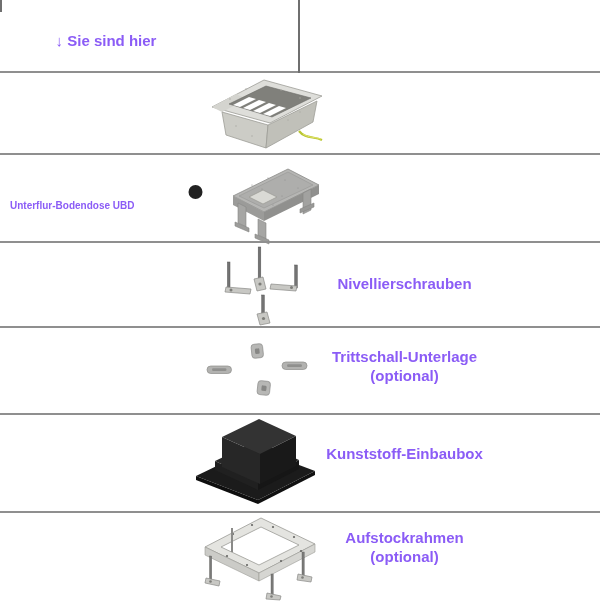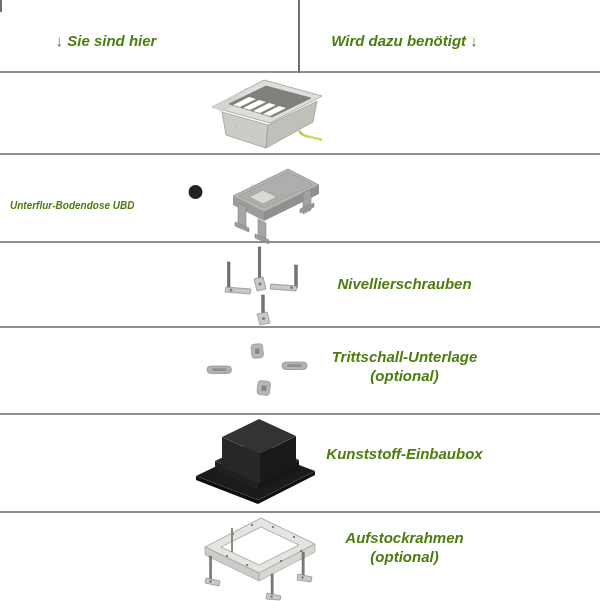--- a/index.html
+++ b/index.html
@@ -5,21 +5,21 @@
   html,body{margin:0;padding:0;background:#fff;}
   #stage{
     position:relative;width:600px;height:601px;background:#ffffff;
     font-family:"Liberation Sans","DejaVu Sans",sans-serif;
     color:#161616;overflow:hidden;
   }
   .hline{position:absolute;left:0;width:600px;height:2px;background:#8f8f8f;}
   .vline{position:absolute;width:2px;background:#6f6f6f;}
   .lbl{
     position:absolute;font-weight:bold;font-size:15px;line-height:19px;
-    color:#4d7c0f;white-space:nowrap;font-style:italic;
+    color:#8b5cf6;white-space:nowrap;
   }
   .right-col{left:298px;width:213px;text-align:center;display:flex;
     flex-direction:column;justify-content:center;align-items:center;}
   .hdr{top:31px;height:20px;line-height:20px;text-align:center;}
   svg{position:absolute;left:0;top:0;}
 </style>
 </head>
 <body>
 
 <div id="stage">
@@ -142,21 +142,20 @@
   <div class="hline" style="top:71px"></div>
   <div class="hline" style="top:153px"></div>
   <div class="hline" style="top:241px"></div>
   <div class="hline" style="top:326px"></div>
   <div class="hline" style="top:413px"></div>
   <div class="hline" style="top:511px"></div>
   <div class="vline" style="left:298px;top:0;height:73px"></div>
   <div class="vline" style="left:0;top:0;height:12px"></div>
 
   <div class="lbl hdr" style="left:0;width:212px">↓ Sie sind hier</div>
-  <div class="lbl hdr" style="left:298px;width:213px">Wird dazu benötigt ↓</div>
 
 
   <div class="lbl" style="left:10px;top:153px;height:105px;font-size:10px;display:flex;align-items:center">
     <span>Unterflur-Bodendose UBD</span>
   </div>
 
   <div class="lbl right-col" style="top:241px;height:85px">
     <span>Nivellierschrauben</span>
   </div>
 

